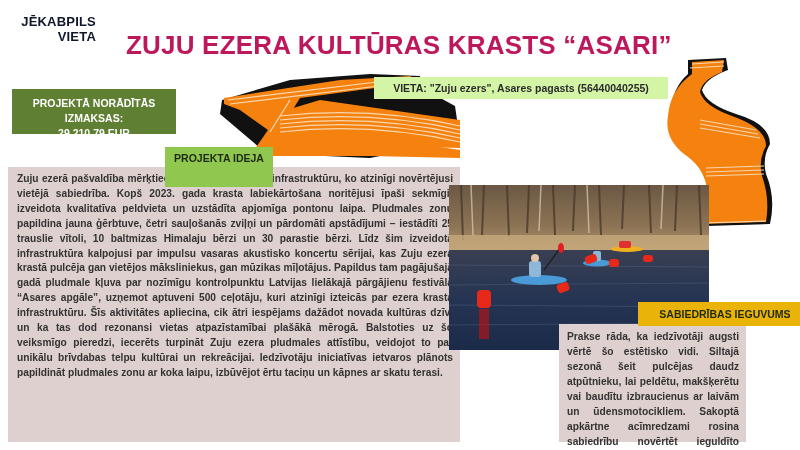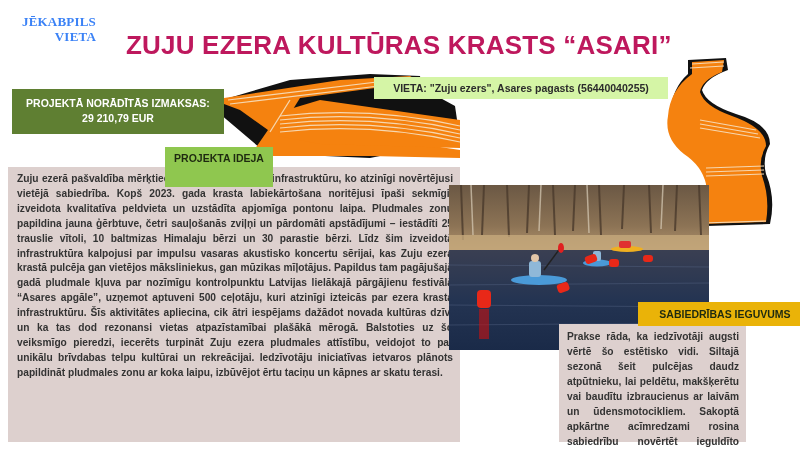--- a/index.html
+++ b/index.html
@@ -1,29 +1,29 @@
 <!DOCTYPE html>
 <html><head>
   <meta charset="utf-8">
   <style>
     * { box-sizing: border-box; margin: 0; padding: 0; }
     html, body { width: 800px; height: 450px; overflow: hidden; background: #ffffff; }
     body { position: relative; font-family: "DejaVu Sans", "Liberation Sans", sans-serif; color: #2b2b2b; }
 
-    .logo { position: absolute; left: 10px; top: 14px; width: 86px; text-align: right; color: #3b82f6; font-weight: bold; font-size: 13px; line-height: 15px; letter-spacing: 0.2px; font-family: Liberation Serif, serif; }
+    .logo { position: absolute; left: 10px; top: 14px; width: 86px; text-align: right; color: #0f172a; font-weight: bold; font-size: 13px; line-height: 15px; letter-spacing: 0.2px; font-family: Liberation Sans, sans-serif; }
     .logo span { display: block; }
 
     .title { position: absolute; left: 126px; top: 30px; font-family: "Liberation Sans", sans-serif; font-weight: bold; font-size: 26px; color: #be185d; letter-spacing: 0.2px; white-space: nowrap; }
 
     .walkway-left { position: absolute; left: 220px; top: 70px; width: 245px; height: 88px; }
     .walkway-right { position: absolute; left: 666px; top: 58px; width: 134px; height: 172px; }
 
     .location { position: absolute; left: 374px; top: 77px; width: 294px; height: 22px; background: #d5f5a6; color: #2b2b2b; font-size: 10.5px; font-weight: bold; line-height: 22px; text-align: center; font-family: "Liberation Sans", sans-serif; white-space: nowrap; }
 
-    .cost { position: absolute; left: 12px; top: 89px; width: 212px; height: 45px; background: #5f7f32; color: #ffffff; font-weight: bold; font-size: 10.5px; line-height: 15px; text-align: center; padding-top: 7px; font-family: "Liberation Sans", sans-serif; }
+    .cost { position: absolute; left: 12px; top: 89px; width: 164px; height: 45px; background: #5f7f32; color: #ffffff; font-weight: bold; font-size: 10.5px; line-height: 15px; text-align: center; padding-top: 7px; font-family: "Liberation Sans", sans-serif; }
 
     .idea-label { position: absolute; left: 165px; top: 147px; width: 108px; height: 40px; background: #8fc74f; color: #1e2a10; font-weight: bold; font-size: 10.5px; line-height: 22px; text-align: center; font-family: "Liberation Sans", sans-serif; }
 
     .idea-text { position: absolute; left: 8px; top: 167px; width: 452px; height: 275px; background: #ddd0ce; padding: 5px 7px 0 9px; font-size: 10.2px; line-height: 14.9px; font-weight: bold; color: #333333; text-align: justify; font-family: "Liberation Sans", sans-serif; }
 
     .photo { position: absolute; left: 449px; top: 185px; width: 260px; height: 165px; overflow: hidden; }
 
     .benefit-label { position: absolute; left: 638px; top: 302px; width: 174px; height: 24px; background: #eab308; color: #1e2a10; font-weight: bold; font-size: 10.5px; line-height: 24px; text-align: center; font-family: "Liberation Sans", sans-serif; white-space: nowrap; }
 
     .benefit-text { position: absolute; left: 559px; top: 324px; width: 187px; height: 118px; background: #ddd0ce; padding: 5px 7px 0 8px; font-size: 10.2px; line-height: 15px; font-weight: bold; color: #333333; text-align: justify; font-family: "Liberation Sans", sans-serif; }

